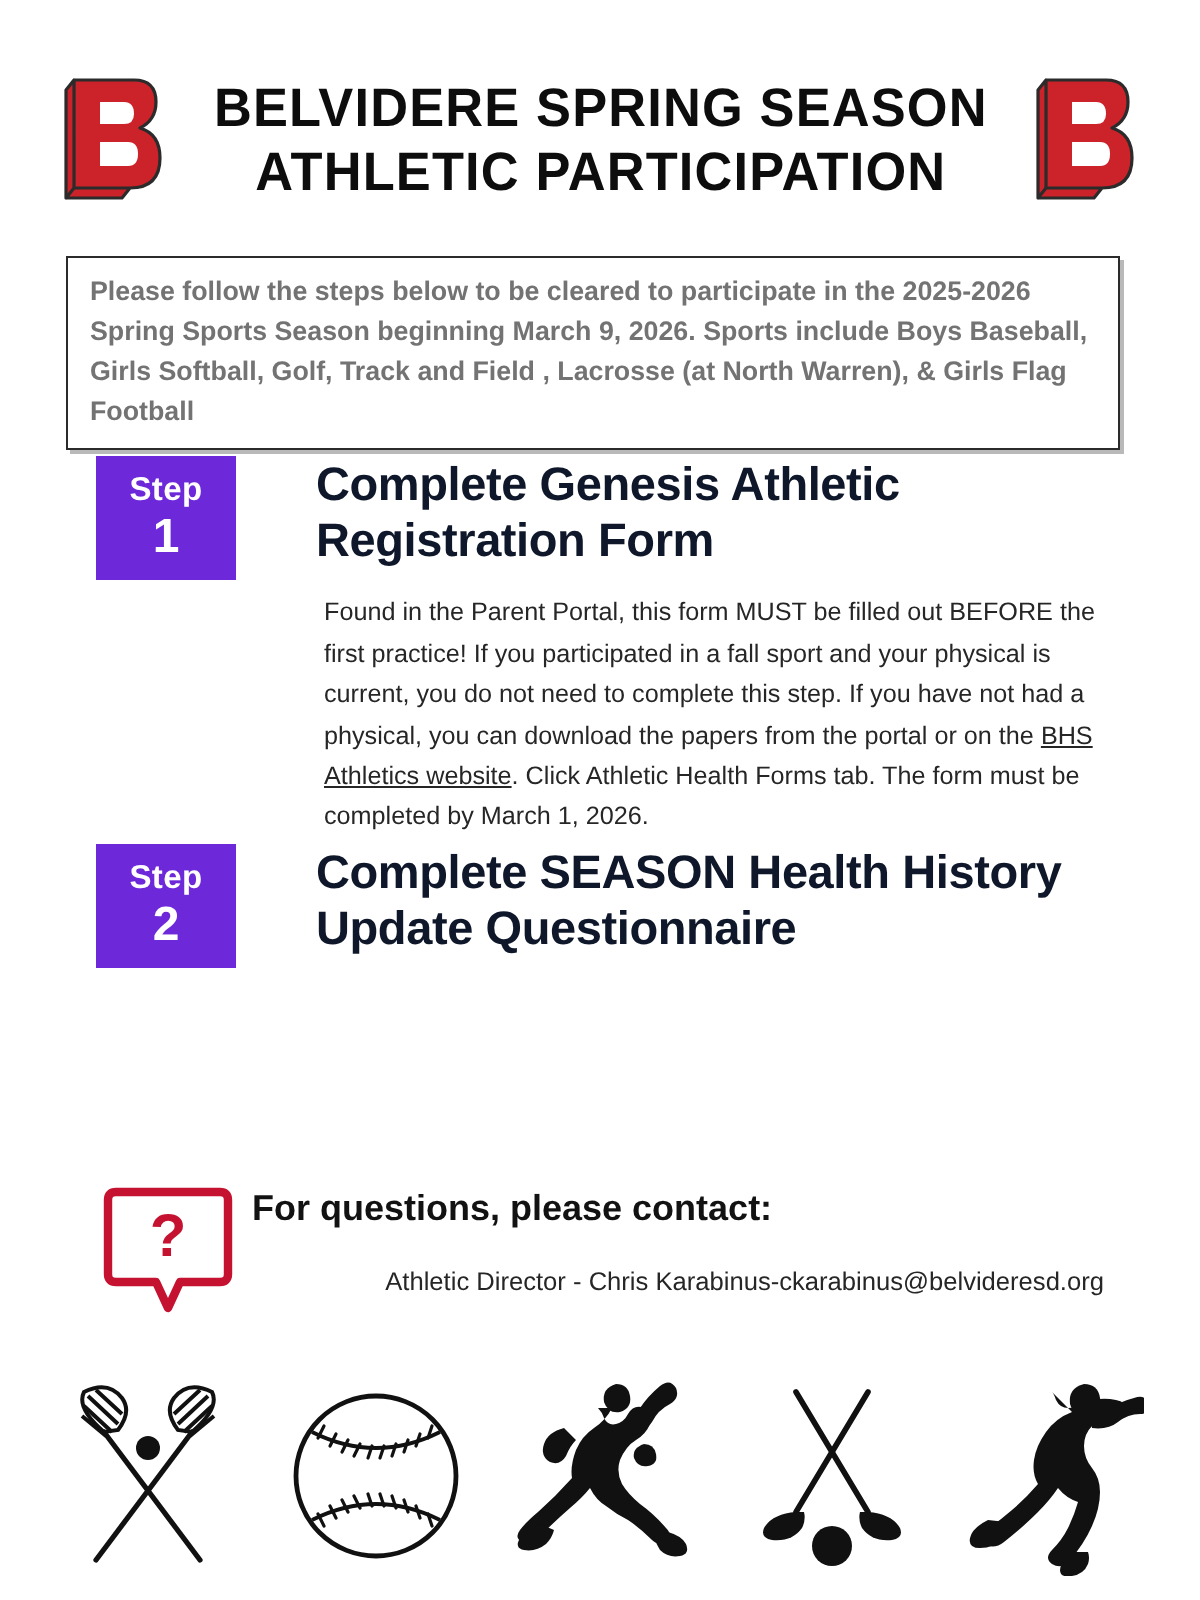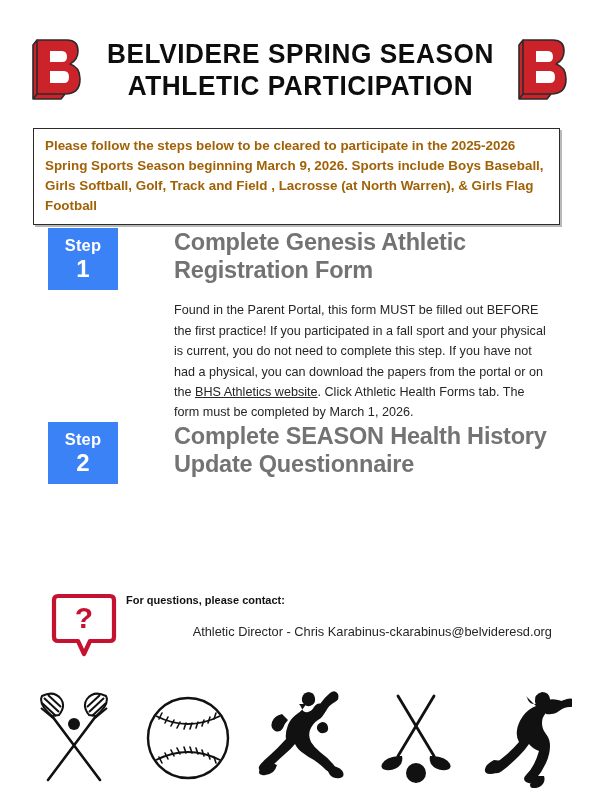--- a/index.html
+++ b/index.html
@@ -65,37 +65,37 @@
     border: 1.5px solid #2b2b2b;
     box-shadow: 2px 2px 0 0 #b9b9b9;
     background: #ffffff;
     padding: 7px 10px 8px 11px;
   }
   .intro-text {
     font-family: "Liberation Sans", sans-serif;
     font-weight: bold;
     font-size: 13.4px;
     line-height: 1.5;
-    color: #a16207;
+    color: #737373;
     margin: 0;
   }
 
   
   .step {
     position: absolute;
     left: 48px;
     width: 520px;
   }
   .step-badge {
     position: absolute;
     left: 0;
     top: 0;
     width: 70px;
     height: 62px;
-    background: #3b82f6;
+    background: #6d28d9;
     color: #ffffff;
     display: flex;
     flex-direction: column;
     align-items: center;
     justify-content: center;
     line-height: 1;
   }
   .step-badge .word {
     font-size: 16.5px;
     font-weight: bold;
@@ -107,30 +107,30 @@
     font-weight: bold;
   }
   .step-body {
     margin-left: 110px;
   }
   .step-heading {
     font-family: "Liberation Sans", sans-serif;
     font-weight: bold;
     font-size: 23.5px;
     line-height: 1.2;
-    color: #737373;
-    margin: 0 0 12px 16px;
+    color: #0f172a;
+    margin: 0 0 12px 0;
     letter-spacing: -0.2px;
   }
   .step-para {
     font-family: "Liberation Sans", sans-serif;
     font-size: 12.6px;
     line-height: 1.62;
     color: #262626;
-    margin: 16px;
+    margin: 4px;
   }
   .link-underline {
     text-decoration: underline;
     color: #262626;
   }
 
   
   .contact {
     position: absolute;
     left: 48px;
@@ -144,21 +144,21 @@
     width: 68px;
     height: 70px;
   }
   .contact-body {
     margin-left: 78px;
     padding-top: 2px;
   }
   .contact-title {
     font-family: "Liberation Sans", sans-serif;
     font-weight: bold;
-    font-size: 11px;
+    font-size: 18px;
     color: #121212;
     margin: 0 0 2px 0;
   }
   .contact-line {
     font-family: "Liberation Sans", sans-serif;
     font-size: 12.8px;
     line-height: 1.52;
     color: #262626;
     margin: 16px;
     text-align: right;

